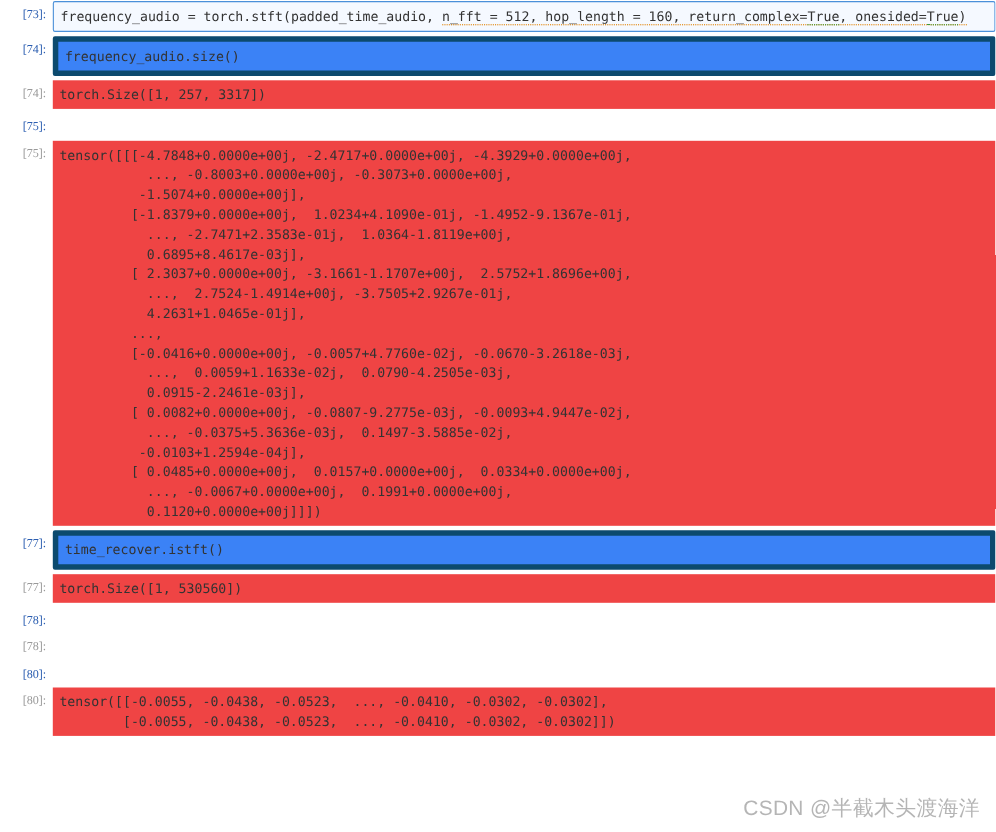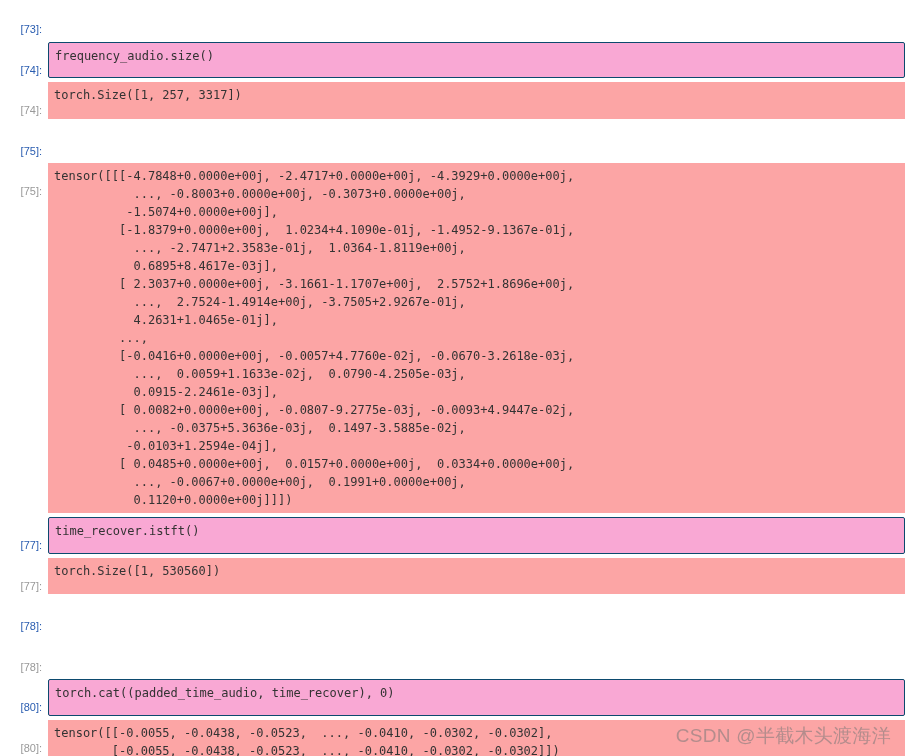--- a/index.html
+++ b/index.html
@@ -17,64 +17,65 @@
     .cell {
       display: flex;
       padding: 1px 0;
       margin-bottom: 2px;
     }
     .prompt {
       width: 48px;
       min-width: 48px;
       text-align: right;
       color: #999;
-      font-family: Liberation Sans, sans-serif;
+      font-family: Liberation Serif, serif;
       padding-right: 6px;
-      padding-top: 20px;
+      padding-top: 4px;
       font-size: 11px;
     }
     .prompt.in { color: #2a5db0; }
     .content {
       flex: 1;
       padding: 4px 6px;
       font-family: inherit;
       white-space: pre;
       overflow: visible;
     }
     .input-cell .content {
-      background: #f9a8d4;
-      border: 1px solid #0c4a6e;
+      background: #3b82f6;
+      border: 5px solid #0c4a6e;
       border-radius: 2px;
     }
     .selected .content {
       border: 1px solid #4a90d9;
       background: #f5f9ff;
     }
     .output-cell .content {
-      background: #fca5a5;
+      background: #ef4444;
       border: none;
     }
     .squiggle-orange { border-bottom: 1px dotted #e08000; }
     .squiggle-green  { border-bottom: 1px dotted #3a9a3a; }
     .watermark {
       position: absolute;
       right: 14px;
       bottom: 6px;
       color: rgba(120,120,120,0.55);
       font-family: sans-serif;
       font-size: 19px;
       letter-spacing: 0.3px;
     }
   </style>
 </head>
 <body>
 
 <div id="nb">
     <div class="cell input-cell selected">
       <div class="prompt in">[73]:</div>
+      <div class="content"><span>frequency_audio = torch.stft(padded_time_audio, </span><span class="squiggle-orange">n_fft = 512, hop_length = 160, return_complex=<span class="squiggle-green">True</span>, onesided=<span class="squiggle-green">True</span>)</span></div>
     </div>
     <div class="cell input-cell">
       <div class="prompt in">[74]:</div>
       <div class="content"><span>frequency_audio.size()</span></div>
     </div>
     <div class="cell output-cell">
       <div class="prompt">[74]:</div>
       <div class="content">torch.Size([1, 257, 3317])</div>
     </div>
     <div class="cell input-cell">
@@ -111,21 +112,20 @@
       <div class="content">torch.Size([1, 530560])</div>
     </div>
     <div class="cell input-cell">
       <div class="prompt in">[78]:</div>
     </div>
     <div class="cell output-cell">
       <div class="prompt">[78]:</div>
     </div>
     <div class="cell input-cell">
       <div class="prompt in">[80]:</div>
-      <div class="content"><span>torch.cat((padded_time_audio, time_recover), 0)</span></div>
     </div>
     <div class="cell output-cell">
       <div class="prompt">[80]:</div>
       <div class="content">tensor([[-0.0055, -0.0438, -0.0523,  ..., -0.0410, -0.0302, -0.0302],
         [-0.0055, -0.0438, -0.0523,  ..., -0.0410, -0.0302, -0.0302]])</div>
     </div>
   </div>
 <div class="watermark">CSDN @半截木头渡海洋</div>
 
 </body></html>

